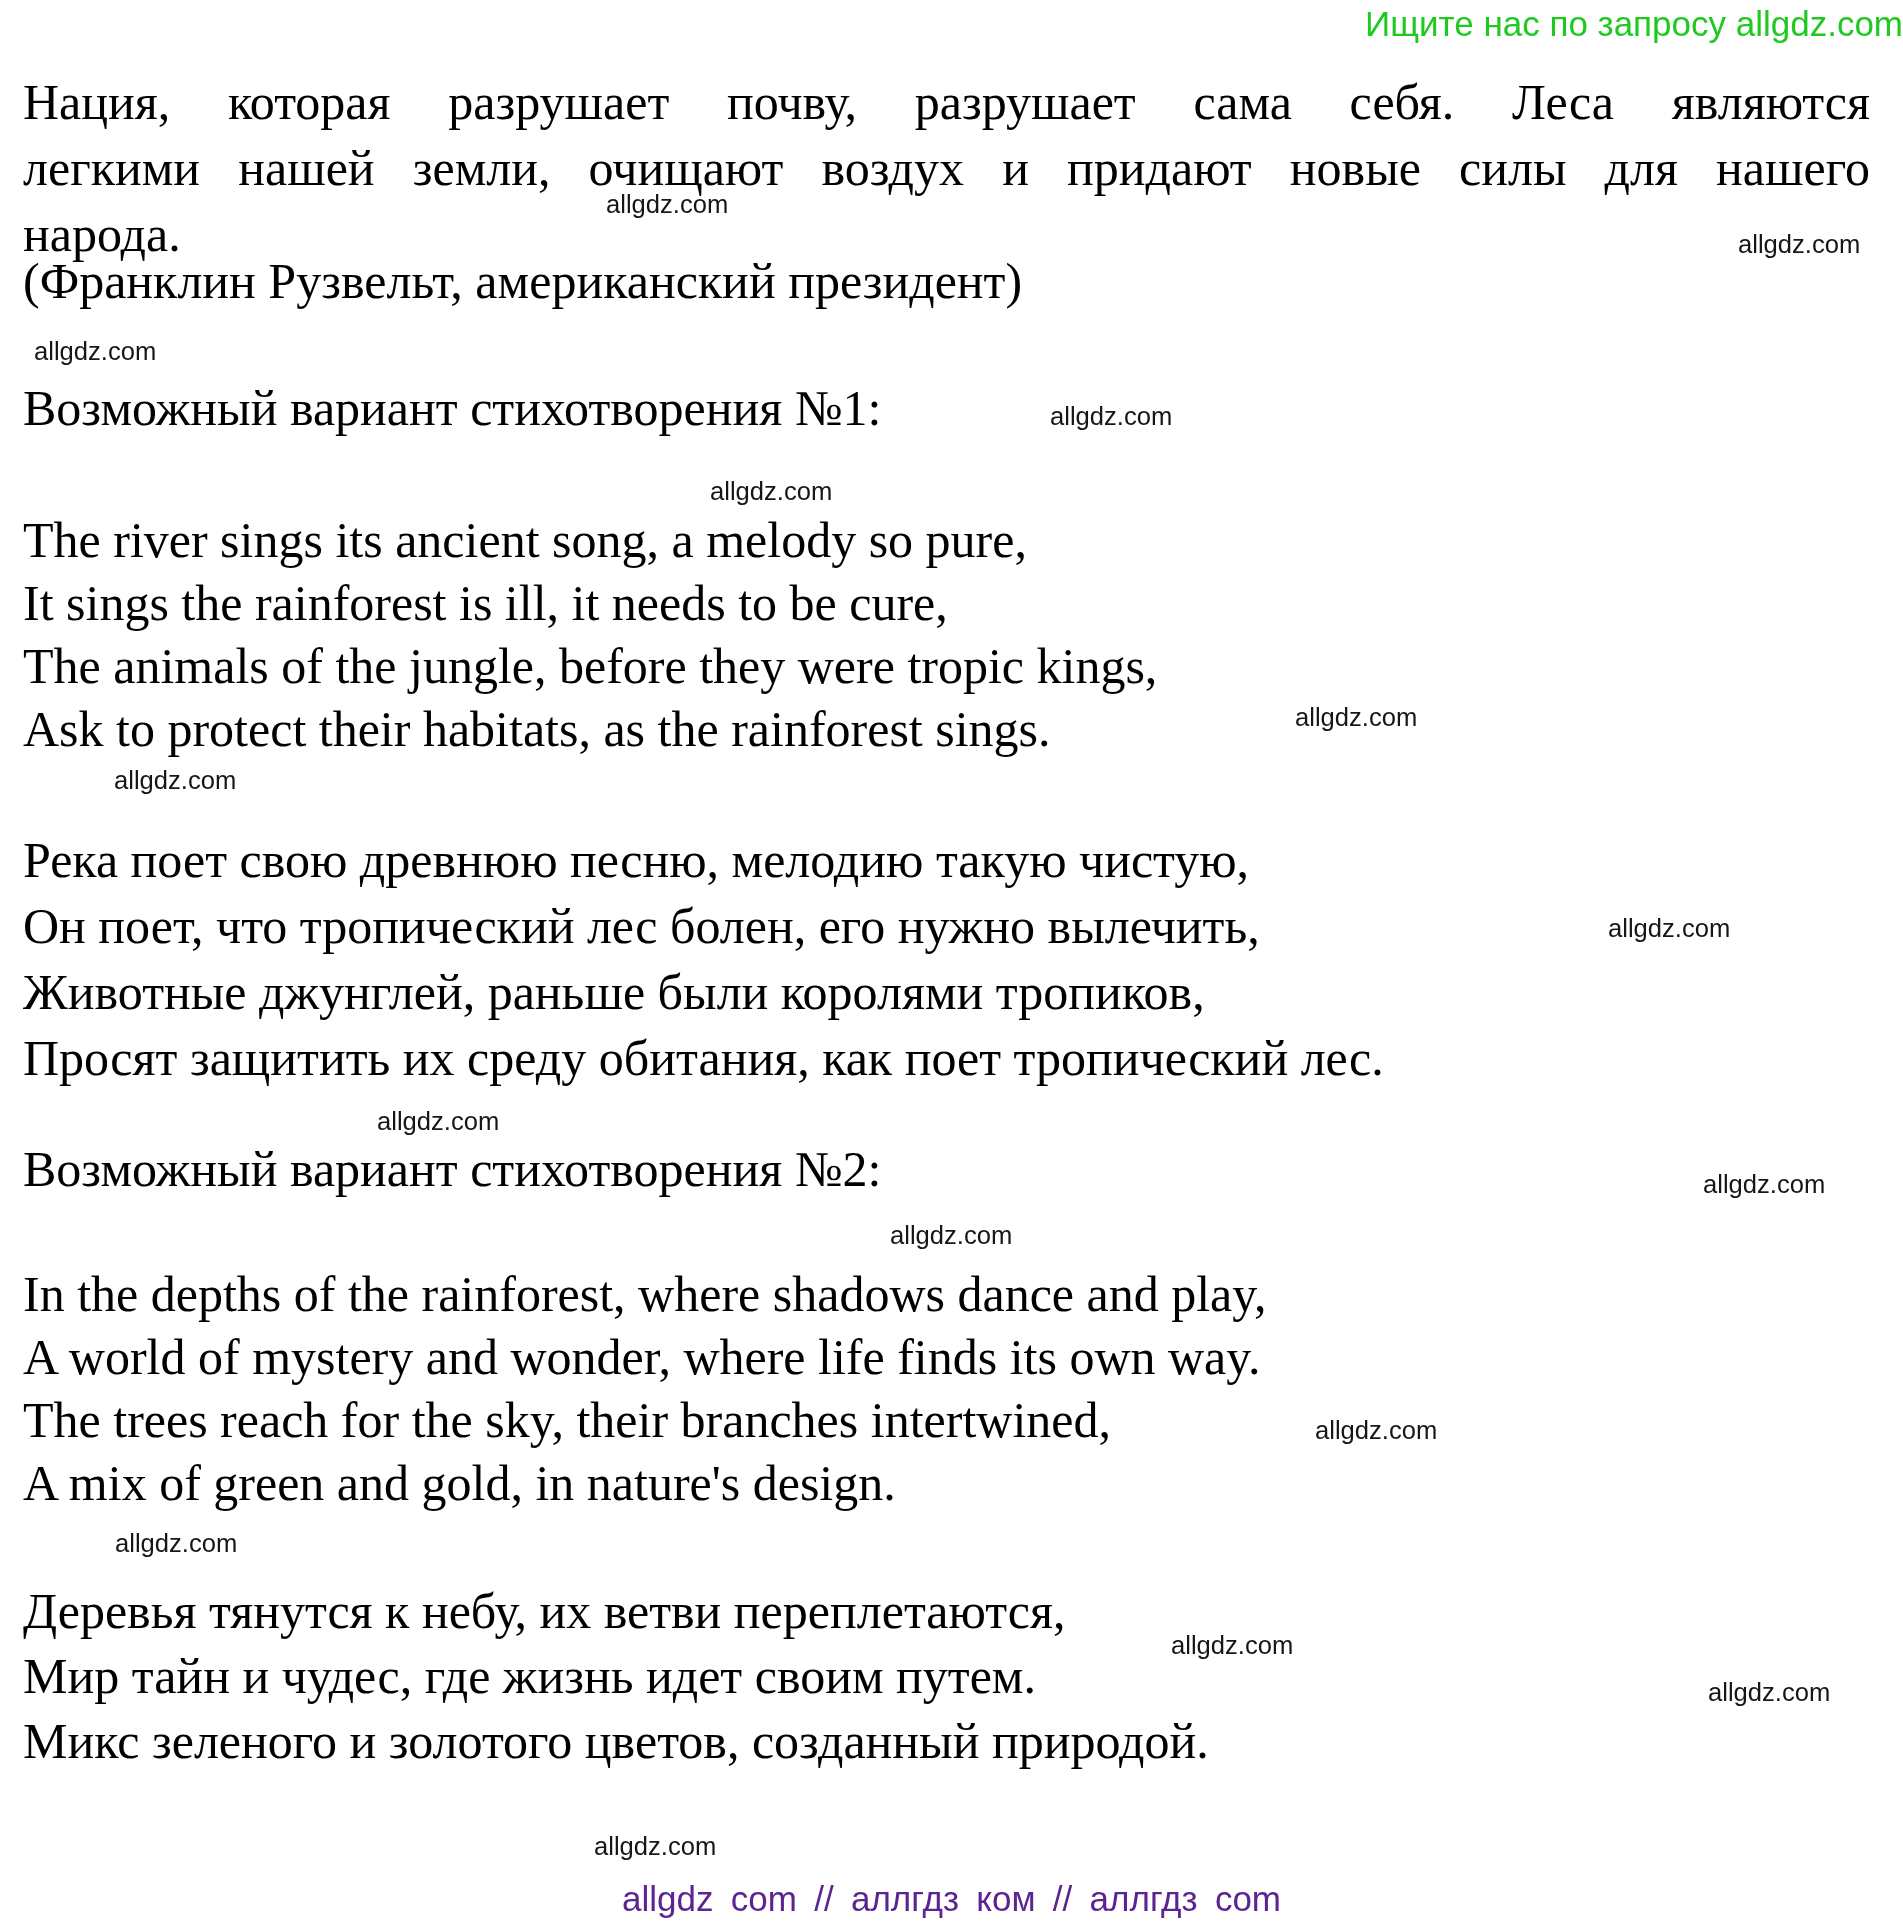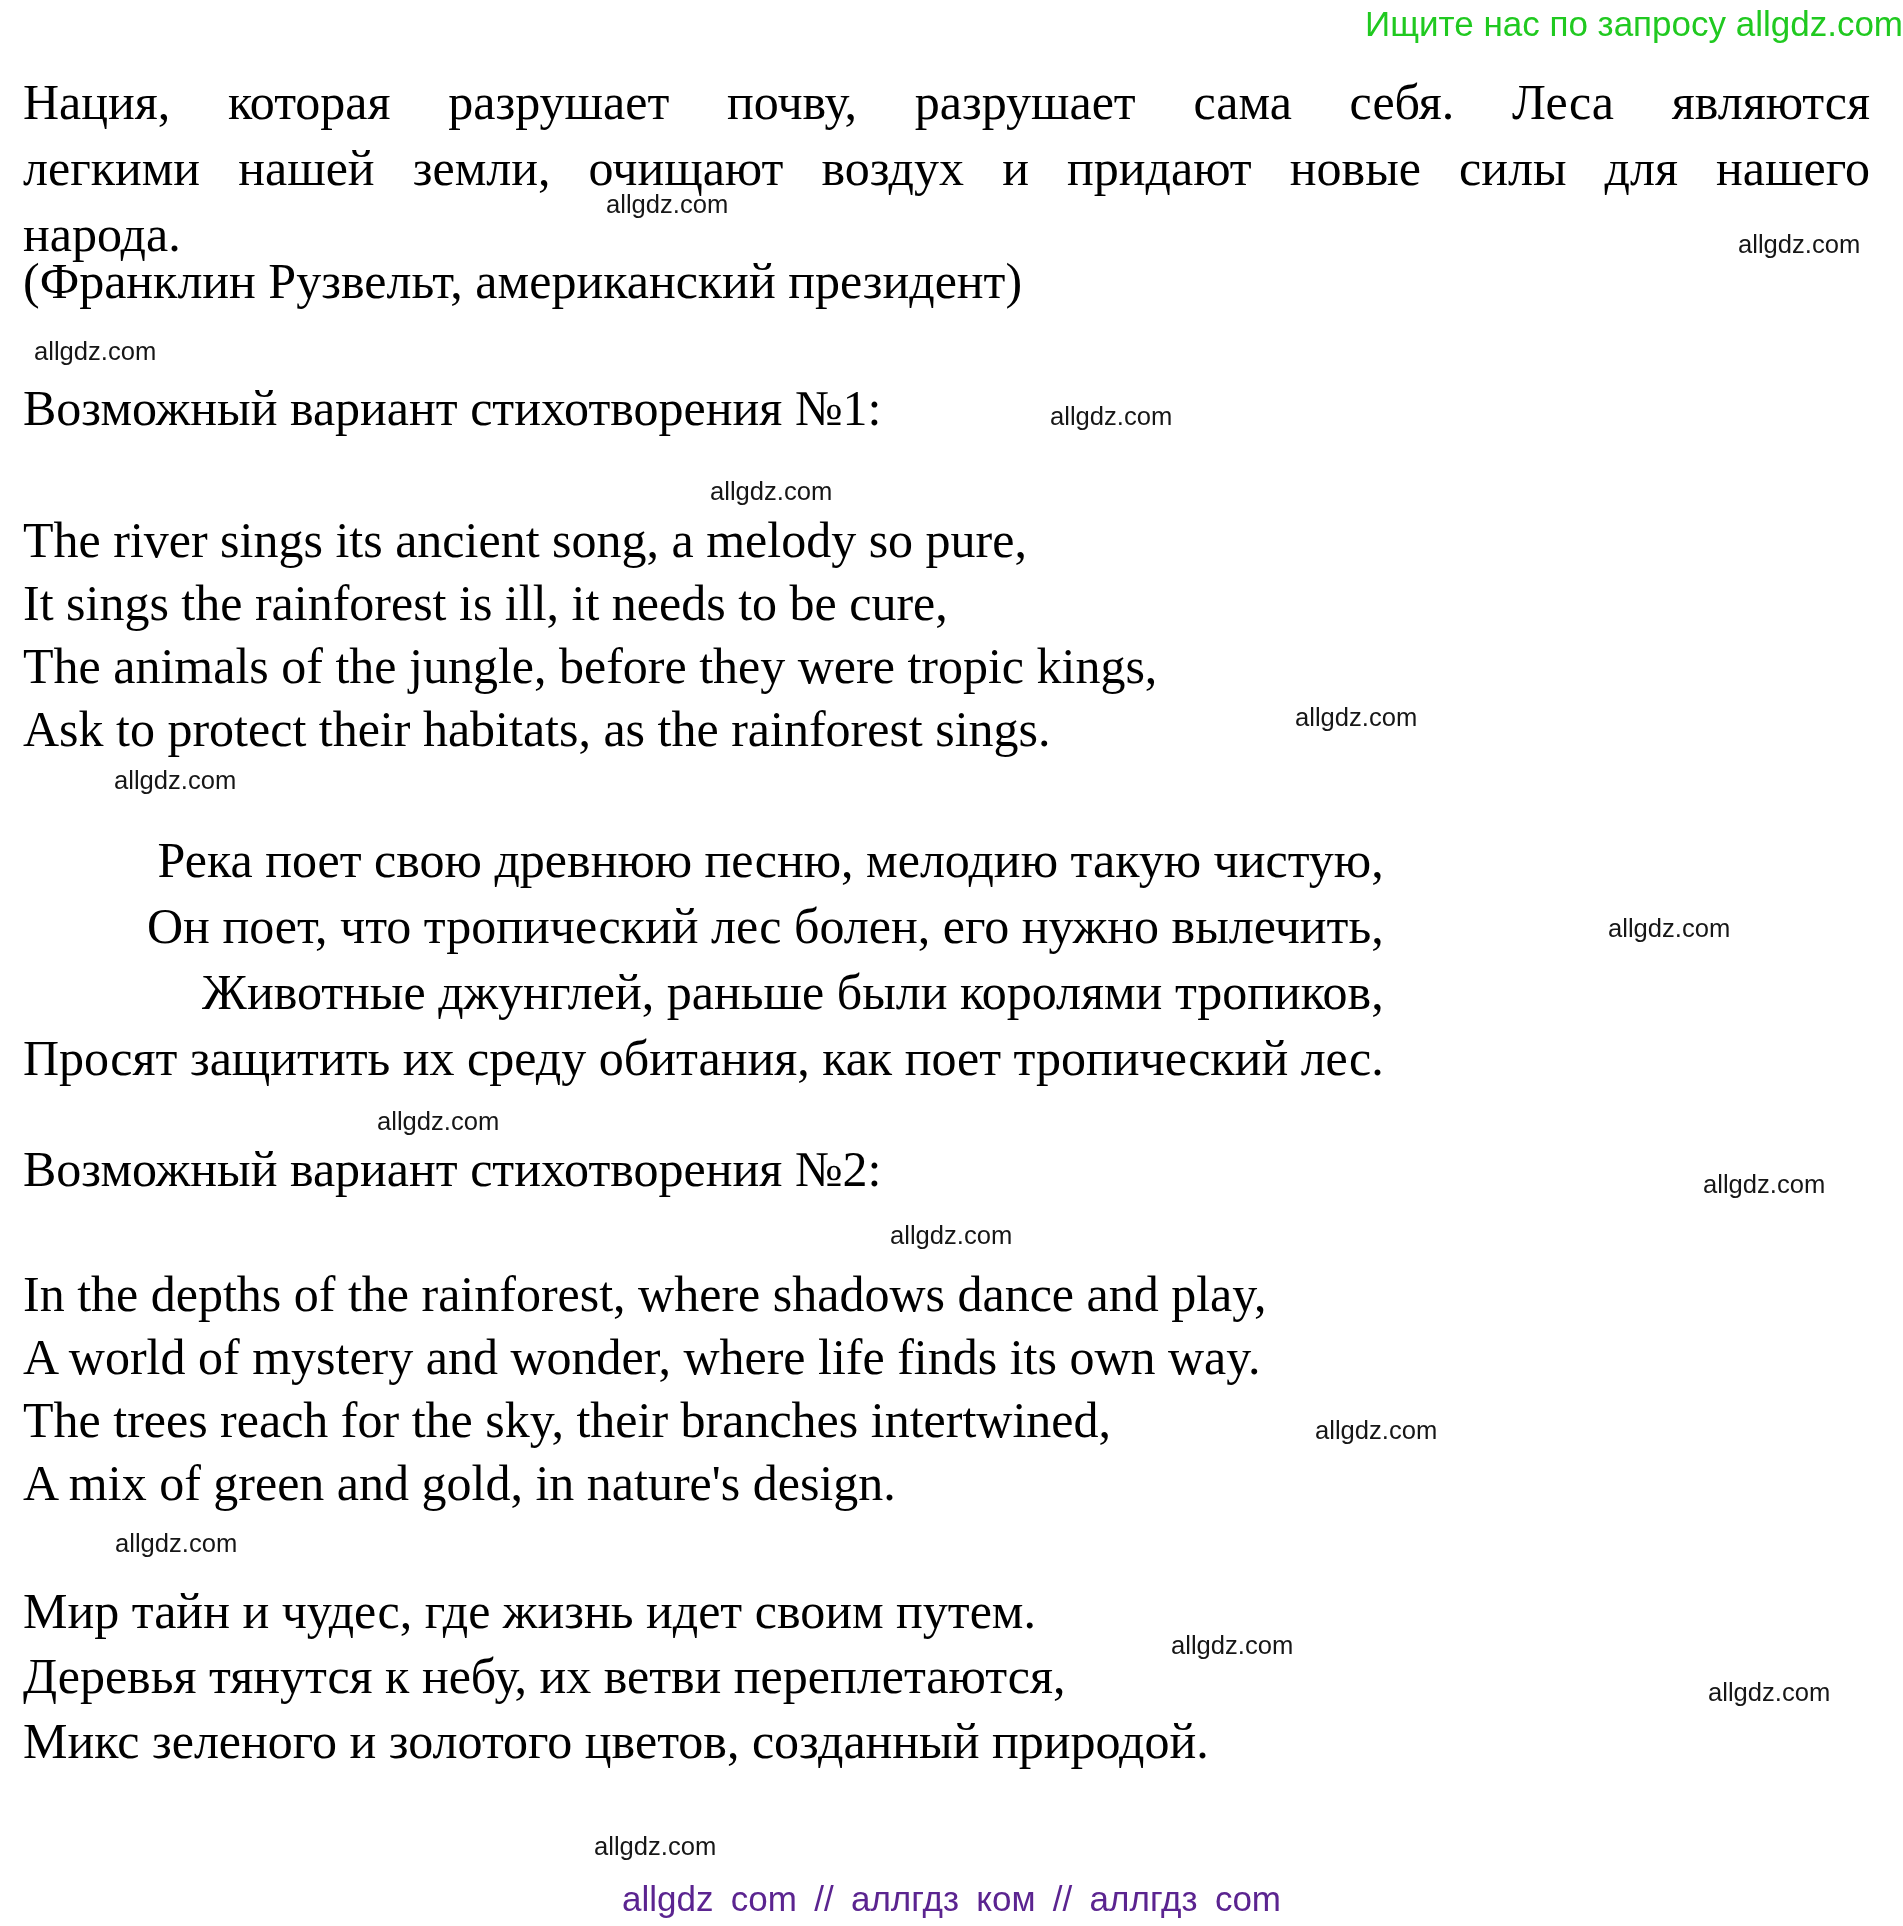--- a/index.html
+++ b/index.html
@@ -44,21 +44,21 @@
 
   .attribution { top: 252px; white-space: nowrap; text-align: right; }
 
   .section-heading { white-space: nowrap; }
   .heading-1 { top: 379px; }
   .heading-2 { top: 1140px; }
 
   .poem-line { white-space: nowrap; }
   .poem1-en { top: 509px; }
   .poem1-en .poem-line { line-height: 63px; }
-  .poem1-ru { top: 827px; text-align: right; }
+  .poem1-ru { top: 827px; }
   .poem1-ru .poem-line { line-height: 66px; }
   .poem2-en { top: 1263px; }
   .poem2-en .poem-line { line-height: 63px; }
   .poem2-ru { top: 1579px; }
   .poem2-ru .poem-line { line-height: 65px; }
 
   .wm {
     position: absolute;
     font-family: "Liberation Sans", sans-serif;
     font-size: 25.6px;
@@ -112,22 +112,22 @@
 <div class="serif-block section-heading heading-2">Возможный вариант стихотворения №2:</div>
 
 <div class="serif-block poem2-en">
   <div class="poem-line">In the depths of the rainforest, where shadows dance and play,</div>
   <div class="poem-line">A world of mystery and wonder, where life finds its own way.</div>
   <div class="poem-line">The trees reach for the sky, their branches intertwined,</div>
   <div class="poem-line">A mix of green and gold, in nature's design.</div>
 </div>
 
 <div class="serif-block poem2-ru">
+  <div class="poem-line">Деревья тянутся к небу, их ветви переплетаются,</div>
   <div class="poem-line">Мир тайн и чудес, где жизнь идет своим путем.</div>
-  <div class="poem-line">Деревья тянутся к небу, их ветви переплетаются,</div>
   <div class="poem-line">Микс зеленого и золотого цветов, созданный природой.</div>
 </div>
 
 <span class="wm" style="left:606px;  top:192px;">allgdz.com</span>
 <span class="wm" style="left:1738px; top:232px;">allgdz.com</span>
 <span class="wm" style="left:34px;   top:339px;">allgdz.com</span>
 <span class="wm" style="left:1050px; top:404px;">allgdz.com</span>
 <span class="wm" style="left:710px;  top:479px;">allgdz.com</span>
 <span class="wm" style="left:1295px; top:705px;">allgdz.com</span>
 <span class="wm" style="left:114px;  top:768px;">allgdz.com</span>

